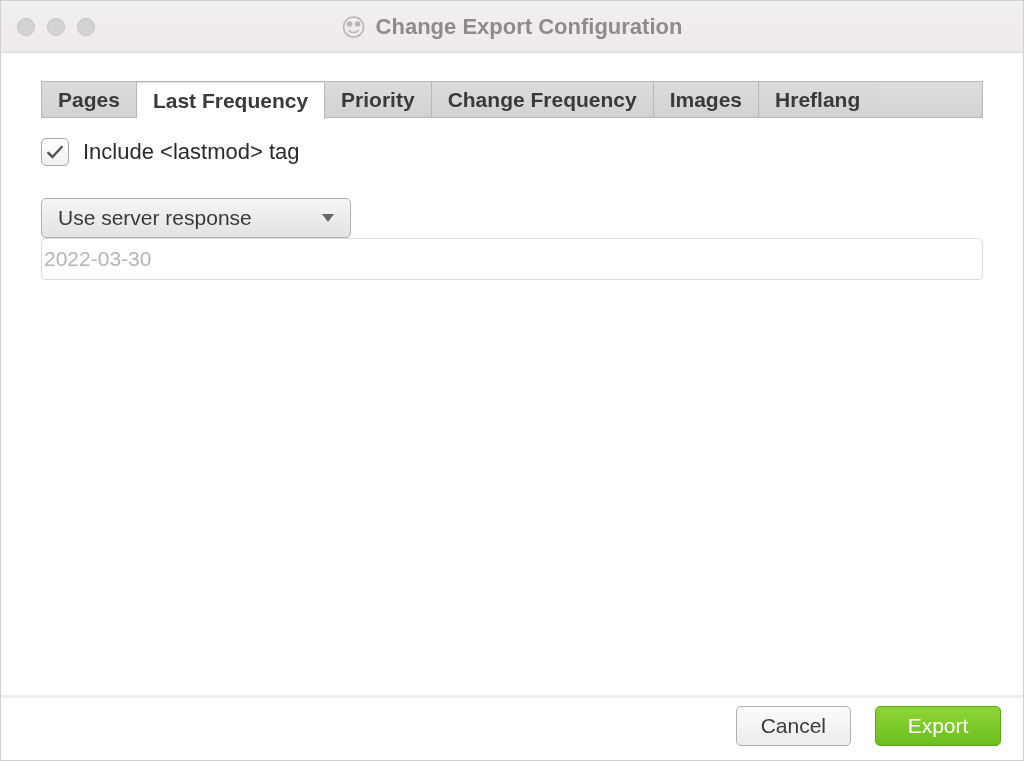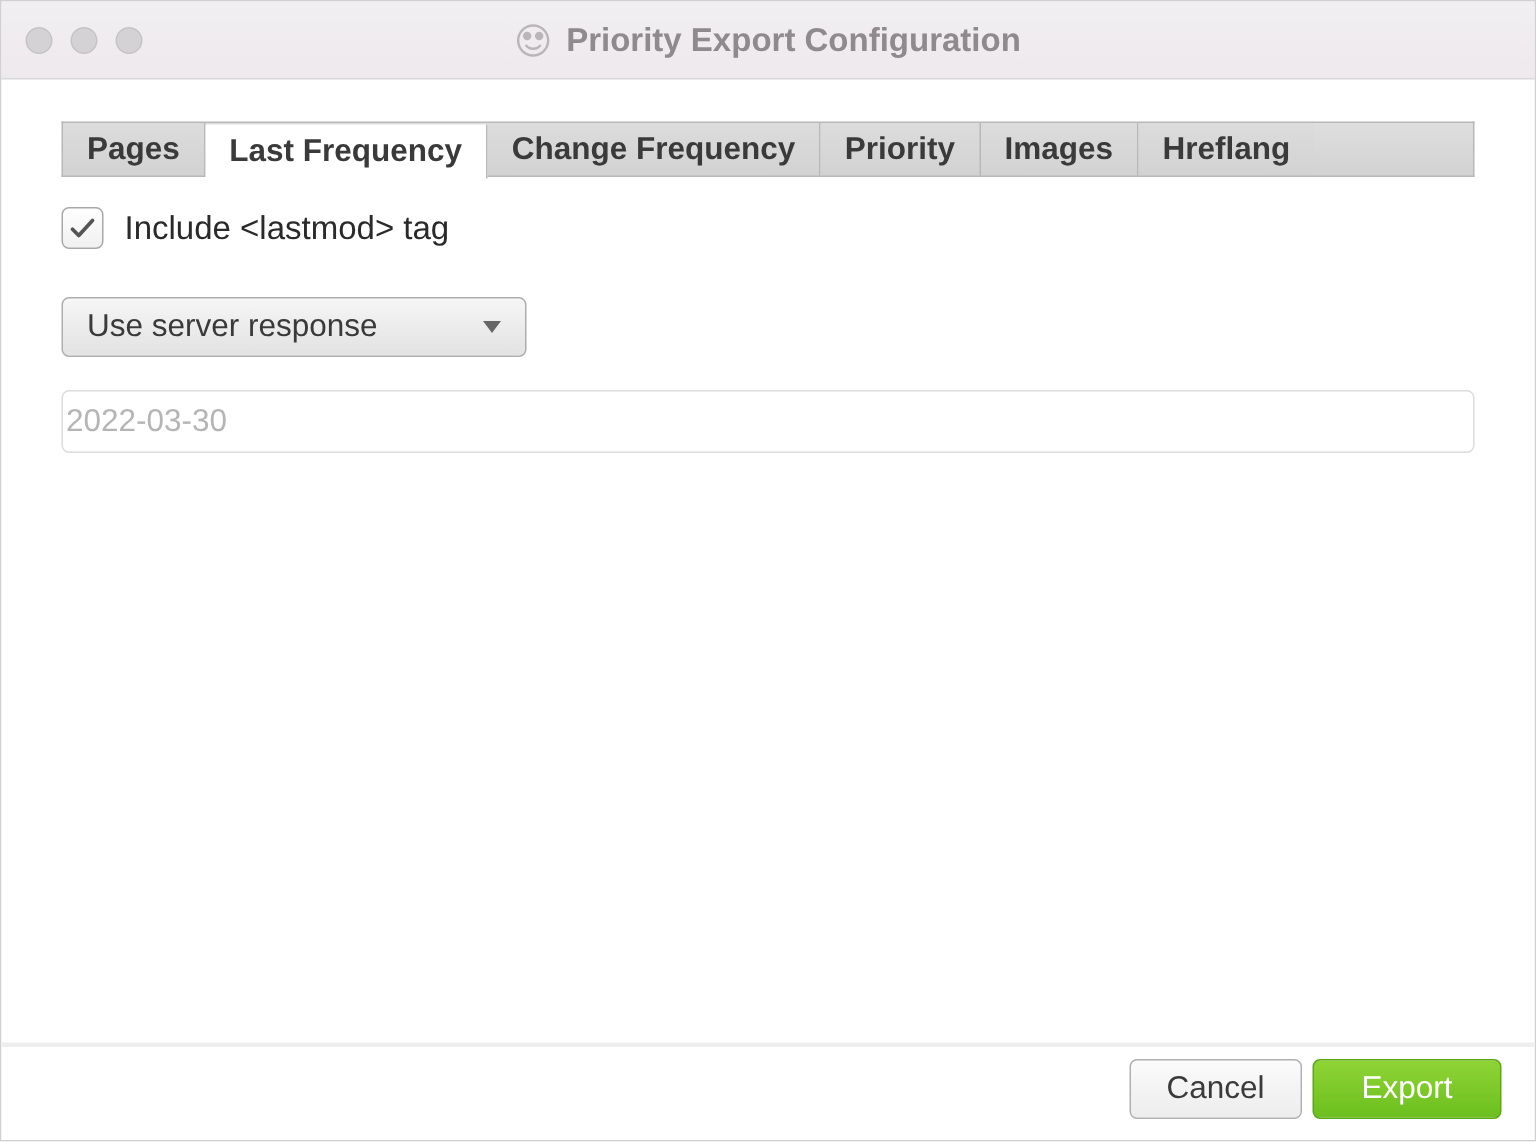--- a/index.html
+++ b/index.html
@@ -131,21 +131,20 @@
       border: 1px solid #adadad;
       border-radius: 5px;
       background: linear-gradient(to bottom, #f6f6f6, #e2e2e2);
       display: flex;
       align-items: center;
       justify-content: space-between;
       padding: 0 16px;
       font-size: 21px;
       color: #3a3a3a;
       cursor: pointer;
-      margin-bottom: 22px;
     }
     .dropdown-arrow {
       width: 0;
       height: 0;
       border-left: 6px solid transparent;
       border-right: 6px solid transparent;
       border-top: 8px solid #666;
     }
     .text-input {
       width: 100%;
@@ -156,21 +155,21 @@
       padding: 0 2px;
       font-size: 21px;
       color: #b5b5b5;
       display: flex;
       align-items: center;
     }
     .footer {
       padding: 8px 22px 14px 22px;
       display: flex;
       justify-content: flex-end;
-      gap: 7px;
+      gap: 24px;
       border-top: 3px solid #eeeeee;
       background: #ffffff;
     }
     .btn {
       height: 40px;
       padding: 0 24px;
       border-radius: 5px;
       font-size: 21px;
       font-weight: 400;
       cursor: pointer;
@@ -206,37 +205,37 @@
     </div>
     <div class="title-center">
       <span class="app-icon">
         <svg viewBox="0 0 24 24" fill="none" stroke="#8e8a8e" stroke-width="1.6">
           <circle cx="12" cy="12" r="10"></circle>
           <circle cx="8" cy="9" r="2" fill="#8e8a8e"></circle>
           <circle cx="16" cy="9" r="2" fill="#8e8a8e"></circle>
           <path d="M7 15c1.5 2 3 2.5 5 2.5s3.5-.5 5-2.5"></path>
         </svg>
       </span>
-      <span>Priority Export Configuration</span>
+      <span>Change Export Configuration</span>
     </div>
   </div>
 
   <div class="content-area">
     <div class="tabs-row">
       <div class="tab">
           <span>Pages</span>
         </div>
       <div class="tab active">
           <span>Last Frequency</span>
         </div>
       <div class="tab">
+          <span>Priority</span>
+        </div>
+      <div class="tab">
           <span>Change Frequency</span>
-        </div>
-      <div class="tab">
-          <span>Priority</span>
         </div>
       <div class="tab">
           <span>Images</span>
         </div>
       <div class="tab">
           <span>Hreflang</span>
         </div>
     </div>
 
     <div class="tab-content">

